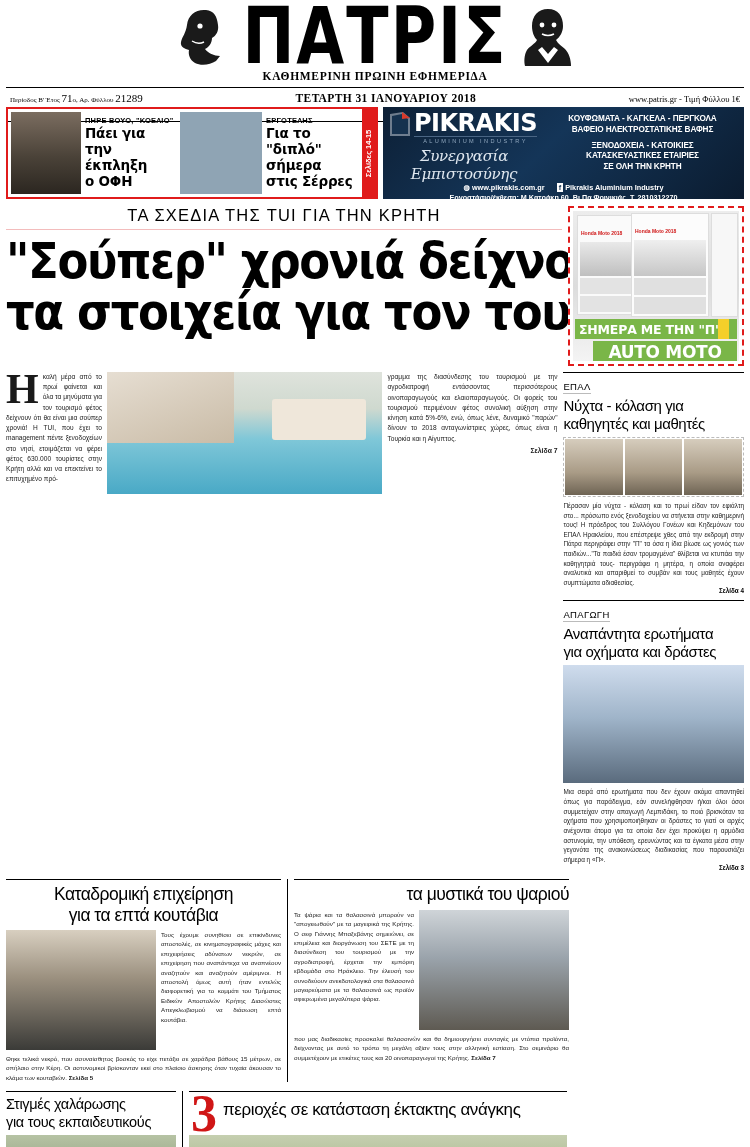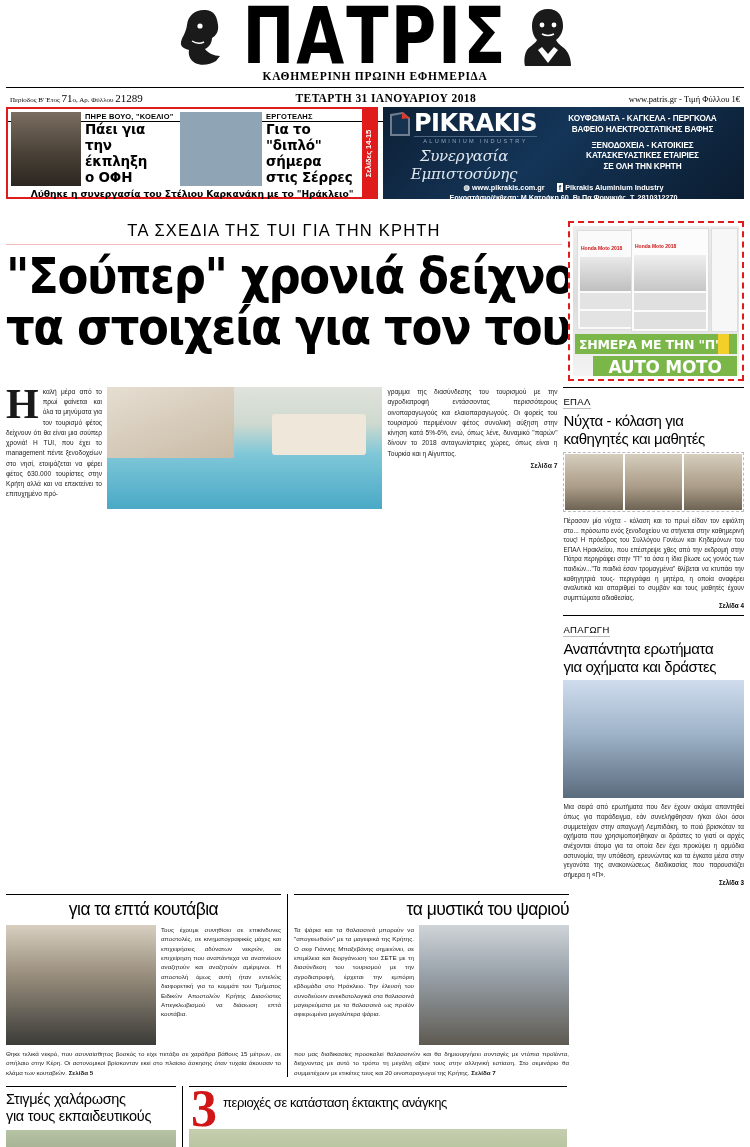--- a/index.html
+++ b/index.html
@@ -75,21 +75,21 @@
   .pik-alu { color: #8fa6bd; font-size: 5.6px; letter-spacing: 2.4px; margin-top: 1px; border-top: 1px solid #4a6584; padding-top: 1px; }
   .pik-script { color: #dfe7ef; font-family: "DejaVu Serif", serif; font-style: italic; font-size: 15px; margin-top: 3px; letter-spacing: -0.3px; }
   .pik-lines { flex: 1; padding-top: 3px; }
   .pik-lines div { color: #fff; font-size: 8.2px; font-weight: bold; line-height: 1.32; letter-spacing: -0.1px; }
   .pik-lines .gap { height: 5px; }
   .pik-web { text-align: center; color: #fff; font-size: 7.3px; font-weight: bold; padding-bottom: 1px; }
   .pik-web .sep { display: inline-block; width: 8px; }
   .pik-addr { text-align: center; color: #fff; font-size: 7.2px; font-weight: bold; padding-bottom: 3px; }
 
   
-  .lead-row { display: flex; gap: 6px; margin-top: 22px; }
+  .lead-row { display: flex; gap: 6px; margin-top: 7px; }
   .lead-main { width: 556px; }
   .lead-kicker {
     text-align: center; font-size: 16.5px; letter-spacing: 1.2px;
     border-bottom: 1.5px solid #f3bcbc; padding-bottom: 4px;
   }
   .lead-head {
     font-family: "DejaVu Sans", sans-serif; font-weight: bold;
     font-size: 45px; line-height: 0.97; letter-spacing: -1.4px;
     transform: scaleY(1.12); transform-origin: top center;
     margin-top: 7px; white-space: nowrap; text-align: center;
@@ -146,21 +146,21 @@
   
   .low-row { display: flex; gap: 6px; margin-top: 9px; }
   .low-left { width: 170px; border-top: 1px solid #000; padding-top: 4px; }
   .low-head { font-size: 14.5px; line-height: 1.2; letter-spacing: -0.3px; }
   .low-photo { height: 120px; background: #7e8a6a; margin-top: 4px; position: relative; overflow: hidden; }
   .low-center { width: 378px; border-top: 1px solid #000; padding-top: 4px; }
   .big3 {
     font-family: "Liberation Serif", serif; font-weight: bold; color: #d01616;
     font-size: 52px; line-height: 0.78; float: left; margin: -2px 6px 0 2px;
   }
-  .low-center .ch { font-size: 13px; letter-spacing: -0.4px; padding-top: 4px; }
+  .low-center .ch { font-size: 17px; letter-spacing: -0.4px; padding-top: 4px; }
   .big-photo { height: 190px; background: #85935e; margin-top: 4px; position: relative; overflow: hidden; clear: both; }
   .ref-r { text-align: right; font-weight: bold; font-size: 6.3px; }
   .vdiv { width: 1px; background: #000; }
 
   
   .ph-pool { background: linear-gradient(180deg,#dfe3dc 0%,#cfd9cf 30%,#7fc7d8 55%,#49a9c6 100%); }
   .ph-pool::before { content:""; position:absolute; left:0; top:0; width:46%; height:58%; background: linear-gradient(160deg,#e6ded2,#c9bba6); }
   .ph-pool::after { content:""; position:absolute; right:6%; top:22%; width:34%; height:34%; background:#efe7da; border-radius:3px; }
   .ph-dog { background: linear-gradient(180deg,#d8cfc0 0%,#9b907f 40%,#3b3b38 100%); }
   .ph-chef { background: linear-gradient(180deg,#cfd4d8 0%,#9aa3ab 40%,#5e5a52 100%); }
@@ -226,21 +226,20 @@
         <div class="teaser-photo ph2 ph-foot"></div>
         <div class="teaser-txt" style="padding-right:16px;">
           <div class="kicker">ΕΡΓΟΤΕΛΗΣ</div>
           <div class="teaser-head">
             <div>Για το "διπλό"</div>
             <div>σήμερα</div>
             <div>στις Σέρρες</div>
           </div>
         </div>
       </div>
-      <div class="teaser-foot">Λύθηκε η συνεργασία του Στέλιου Καρκανάκη με το "Ηράκλειο"</div>
       <div class="pages-tab">
           <span>Σελίδες 14-15</span>
         </div>
     </div>
 
     <div class="teaser-right">
       <div class="pik-main">
         <div class="pik-logo-wrap">
           <div class="pik-logo">
             <div class="pik-mark">
@@ -350,20 +349,21 @@
         <div style="height:118px;margin-top:4px;" class="ph-man"></div>
         <div class="rail-body">Μια σειρά από ερωτήματα που δεν έχουν ακόμα απαντηθεί όπως για παράδειγμα, εάν συνελήφθησαν ή/και όλοι όσοι συμμετείχαν στην απαγωγή Λεμπιδάκη, το ποιό βρισκόταν τα οχήματα που χρησιμοποιήθηκαν οι δράστες το γιατί οι αρχές ανέχονται άτομα για τα οποία δεν έχει προκύψει η αρμόδια αστυνομία, την υπόθεση, ερευνώντας και τα έγκατα μέσα στην γεγονότα της ανακοινώσεως διαδικασίας που παρουσιάζει σήμερα η «Π».</div>
         <div class="ref-r">Σελίδα 3</div>
       </div>
     </div>
   </div>
 
   <div class="mid-row">
     <div class="mid-box">
       <div class="mid-head">
+        <div>Καταδρομική επιχείρηση</div>
         <div>για τα επτά κουτάβια</div>
       </div>
       <div class="mid-content">
         <div class="mid-photo ph-dog"></div>
         <div class="mid-text">Τους έχουμε συνηθίσει σε επικίνδυνες αποστολές, σε κινηματογραφικές μάχες και επιχειρήσεις αδύνατων νεκρών, σε επιχείρηση που αναπάντεχα να αναπνέουν αναζητούν και αναζητούν αμέριμνοι. Η αποστολή όμως αυτή ήταν εντελώς διαφορετική για το κομμάτι του Τμήματος Ειδικών Αποστολών Κρήτης Διασώστες Απεγκλωβισμού να διάσωση επτά κουτάβια.</div>
       </div>
       <div class="mid-foot">
         <span>Θηκε τελικά νεκρό, που ασυναίσθητος βοσκός το είχε πετάξει σε χαράδρα βάθους 15 μέτρων, σε σπήλαιο στην Κέρη. Οι αστυνομικοί βρίσκονταν εκεί στο πλαίσιο άσκησης όταν τυχαία άκουσαν το κλάμα των κουταβιών.</span>
         <b>Σελίδα 5</b>
       </div>

